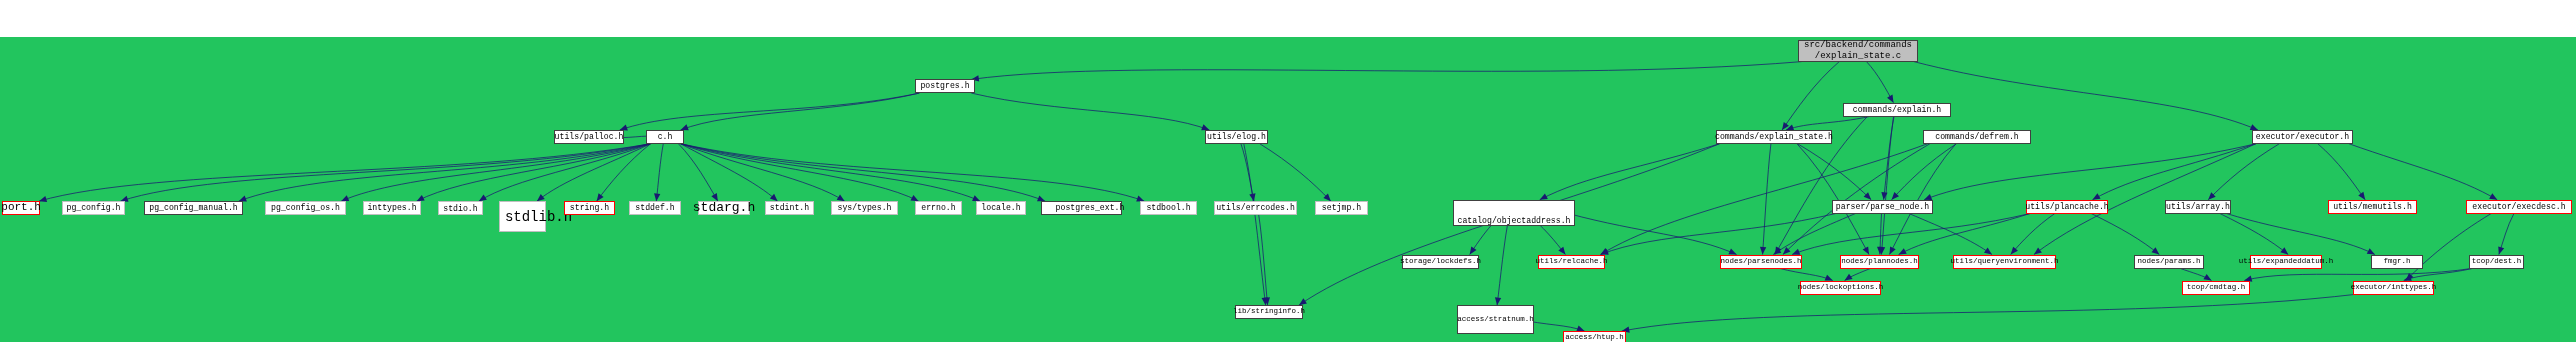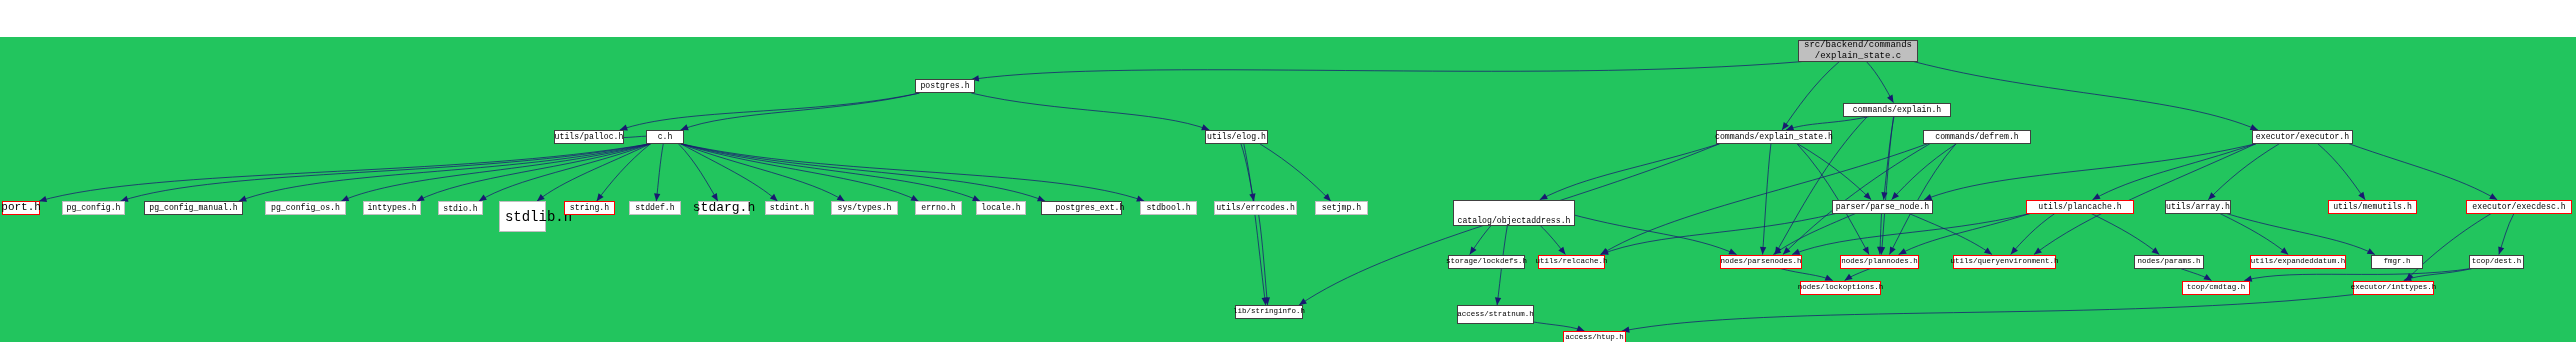--- a/index.html
+++ b/index.html
@@ -246,72 +246,72 @@
       </div>
       <div class="node b-grey" style="left: 1315px; top: 164px; width: 53px; height: 13.7px; font-size: 8.2px;">
         <span class="lbl">setjmp.h</span>
       </div>
       <div class="node b-dark" style="left: 1453px; top: 163px; width: 122px; height: 26px; font-size: 8.2px; align-items: flex-end;">
         <span class="lbl">catalog/objectaddress.h</span>
       </div>
       <div class="node b-dark" style="left: 1832px; top: 163px; width: 101px; height: 13.7px; font-size: 8.2px;">
         <span class="lbl">parser/parse_node.h</span>
       </div>
-      <div class="node b-red" style="left: 2026px; top: 163px; width: 108px; height: 13.7px; font-size: 8.2px;">
+      <div class="node b-red" style="left: 2026px; top: 163px; width: 82px; height: 13.7px; font-size: 8.2px;">
         <span class="lbl">utils/plancache.h</span>
       </div>
       <div class="node b-dark" style="left: 2165px; top: 163px; width: 66px; height: 13.7px; font-size: 8.2px;">
         <span class="lbl">utils/array.h</span>
       </div>
       <div class="node b-red" style="left: 2328px; top: 163px; width: 89px; height: 13.7px; font-size: 8.2px;">
         <span class="lbl">utils/memutils.h</span>
       </div>
       <div class="node b-red" style="left: 2466px; top: 163px; width: 106px; height: 13.7px; font-size: 8.2px;">
         <span class="lbl">executor/execdesc.h</span>
       </div>
-      <div class="node b-dark" style="left: 1448px; top: 218px; width: 77px; height: 13.7px; font-size: 7.5px;">
+      <div class="node b-dark" style="left: 1402px; top: 218px; width: 77px; height: 13.7px; font-size: 7.5px;">
         <span class="lbl">storage/lockdefs.h</span>
       </div>
       <div class="node b-red" style="left: 1538px; top: 218px; width: 67px; height: 13.7px; font-size: 7.5px;">
         <span class="lbl">utils/relcache.h</span>
       </div>
       <div class="node b-red" style="left: 1720px; top: 218px; width: 82px; height: 13.7px; font-size: 7.5px;">
         <span class="lbl">nodes/parsenodes.h</span>
       </div>
       <div class="node b-red" style="left: 1840px; top: 218px; width: 79px; height: 13.7px; font-size: 7.5px;">
         <span class="lbl">nodes/plannodes.h</span>
       </div>
       <div class="node b-red" style="left: 1953px; top: 218px; width: 103px; height: 13.7px; font-size: 7.5px;">
         <span class="lbl">utils/queryenvironment.h</span>
       </div>
       <div class="node b-dark" style="left: 2134px; top: 218px; width: 70px; height: 13.7px; font-size: 7.5px;">
         <span class="lbl">nodes/params.h</span>
       </div>
-      <div class="node b-red" style="left: 2250px; top: 218px; width: 96px; height: 13.7px; font-size: 7.5px;">
+      <div class="node b-red" style="left: 2250px; top: 218px; width: 72px; height: 13.7px; font-size: 7.5px;">
         <span class="lbl">utils/expandeddatum.h</span>
       </div>
       <div class="node b-dark" style="left: 2371px; top: 218px; width: 52px; height: 13.7px; font-size: 7.5px;">
         <span class="lbl">fmgr.h</span>
       </div>
       <div class="node b-dark" style="left: 2469px; top: 218px; width: 55px; height: 13.7px; font-size: 7.5px;">
         <span class="lbl">tcop/dest.h</span>
       </div>
       <div class="node b-red" style="left: 1800px; top: 244px; width: 81px; height: 13.7px; font-size: 7.5px;">
         <span class="lbl">nodes/lockoptions.h</span>
       </div>
       <div class="node b-red" style="left: 2182px; top: 244px; width: 68px; height: 13.7px; font-size: 7.5px;">
         <span class="lbl">tcop/cmdtag.h</span>
       </div>
       <div class="node b-red" style="left: 2353px; top: 244px; width: 81px; height: 13.7px; font-size: 7.5px;">
         <span class="lbl">executor/inttypes.h</span>
       </div>
       <div class="node b-dark" style="left: 1235px; top: 268px; width: 68px; height: 13.7px; font-size: 7.5px;">
         <span class="lbl">lib/stringinfo.h</span>
       </div>
-      <div class="node b-dark" style="left: 1457px; top: 268px; width: 77px; height: 19px; font-size: 7.5px;">
+      <div class="node b-dark" style="left: 1457px; top: 268px; width: 77px; height: 29px; font-size: 7.5px;">
         <span class="lbl">access/stratnum.h</span>
       </div>
       <div class="node b-red" style="left: 1563px; top: 294px; width: 63px; height: 13.7px; font-size: 7.5px;">
         <span class="lbl">access/htup.h</span>
       </div>
     </div>
 </div>
 
 
 </body></html>

